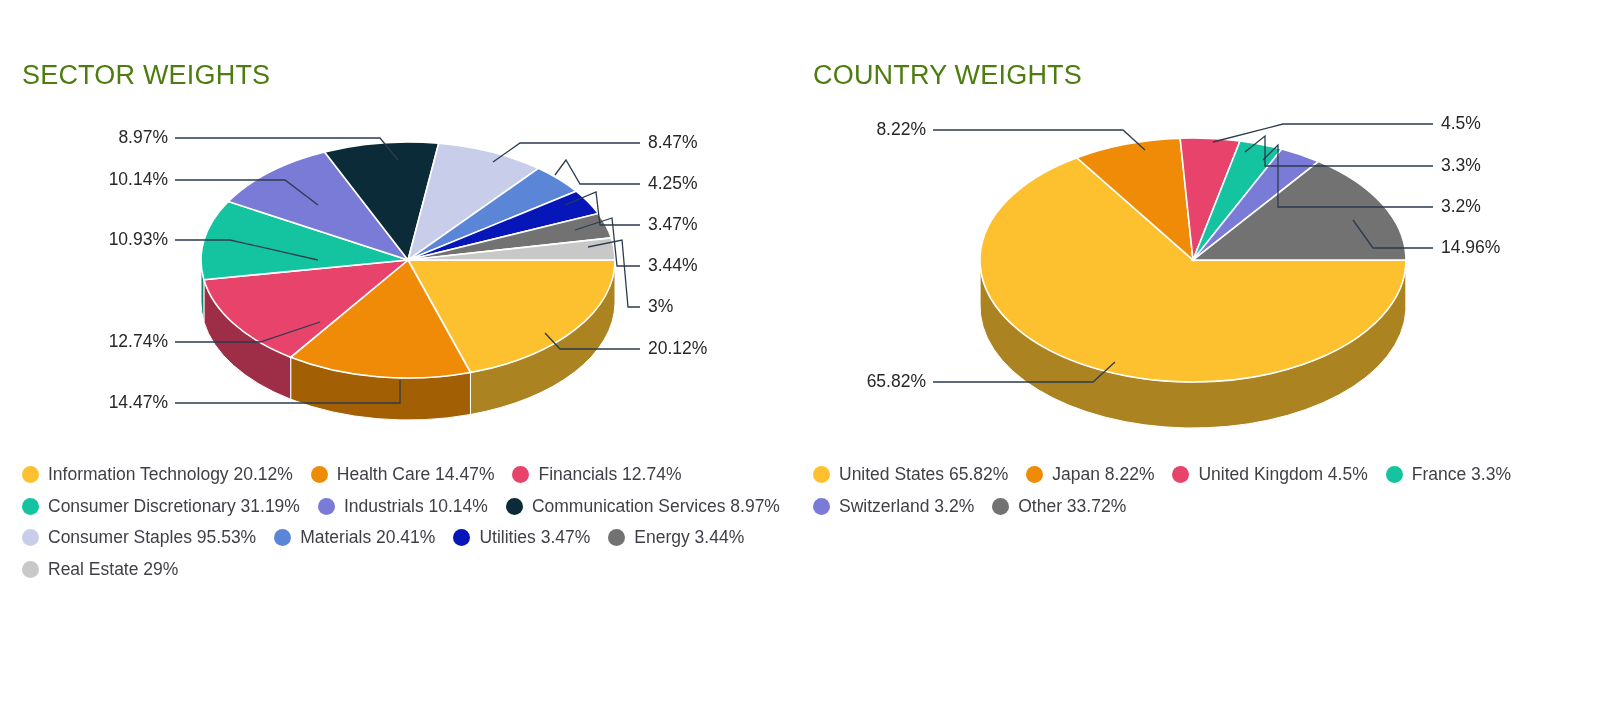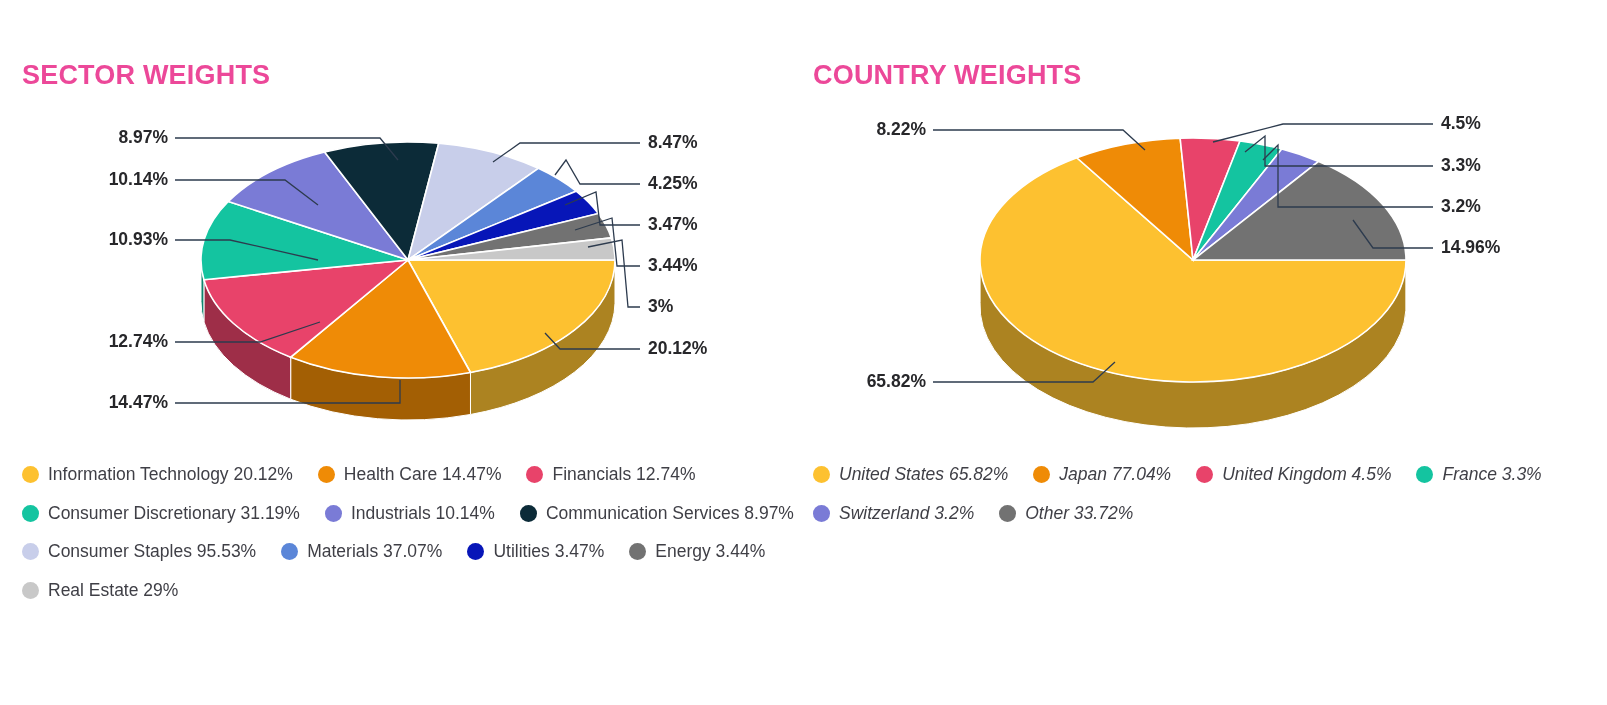--- a/index.html
+++ b/index.html
@@ -8,33 +8,33 @@
     font-family:"Liberation Sans", sans-serif;
     color:#3f3f46;overflow:hidden;position:relative;
   }
   .panel{position:absolute;top:0;height:705px;}
   #panel-sector{left:0;width:815px;}
   #panel-country{left:793px;width:792px;}
 
   .panel-title{
     position:absolute;top:60px;
     font-family:"Liberation Sans", sans-serif;
-    font-weight:bold;font-size:27px;letter-spacing:.2px;
-    color:#ec4899;
+    font-weight:normal;font-size:27px;letter-spacing:.2px;
+    color:#4d7c0f;
   }
   #panel-sector .panel-title{left:22px;}
   #panel-country .panel-title{left:20px;}
 
-  .chart-area{position:absolute;left:0;top:100px;width:100%;height:340px;font-weight:bold;}
+  .chart-area{position:absolute;left:0;top:100px;width:100%;height:340px;}
   .chart-area svg{display:block;}
 
   .legend{position:absolute;left:0;width:100%;}
   #legend-sector{top:466px;padding-left:22px;width:790px;}
-  #legend-country{top:466px;padding-left:20px;width:770px;font-style:italic;}
-  .legend-row{display:flex;flex-wrap:wrap;align-items:flex-start;gap:7px;}
+  #legend-country{top:466px;padding-left:20px;width:770px;}
+  .legend-row{display:flex;flex-wrap:wrap;align-items:flex-start;}
   .legend-item{
     display:inline-flex;align-items:center;
     margin:0 18px 14px 0;white-space:nowrap;
   }
   .legend-dot{
     width:17px;height:17px;border-radius:50%;
     display:inline-block;margin-right:9px;flex:none;
   }
   .legend-label{
     font-size:17.5px;color:#3f3f46;
@@ -125,21 +125,21 @@
         <div class="legend-item">
           <span class="legend-dot" style="background: rgb(12, 43, 56);"></span>
           <span class="legend-label">Communication Services 8.97%</span>
         </div>
         <div class="legend-item">
           <span class="legend-dot" style="background: rgb(200, 206, 234);"></span>
           <span class="legend-label">Consumer Staples 95.53%</span>
         </div>
         <div class="legend-item">
           <span class="legend-dot" style="background: rgb(91, 134, 216);"></span>
-          <span class="legend-label">Materials 37.07%</span>
+          <span class="legend-label">Materials 20.41%</span>
         </div>
         <div class="legend-item">
           <span class="legend-dot" style="background: rgb(7, 22, 184);"></span>
           <span class="legend-label">Utilities 3.47%</span>
         </div>
         <div class="legend-item">
           <span class="legend-dot" style="background: rgb(114, 114, 114);"></span>
           <span class="legend-label">Energy 3.44%</span>
         </div>
         <div class="legend-item">
@@ -182,21 +182,21 @@
   </div>
 
   <div class="legend" id="legend-country">
     <div class="legend-row" id="legend-country-row">
         <div class="legend-item">
           <span class="legend-dot" style="background: rgb(253, 193, 48);"></span>
           <span class="legend-label">United States 65.82%</span>
         </div>
         <div class="legend-item">
           <span class="legend-dot" style="background: rgb(239, 139, 6);"></span>
-          <span class="legend-label">Japan 77.04%</span>
+          <span class="legend-label">Japan 8.22%</span>
         </div>
         <div class="legend-item">
           <span class="legend-dot" style="background: rgb(232, 67, 106);"></span>
           <span class="legend-label">United Kingdom 4.5%</span>
         </div>
         <div class="legend-item">
           <span class="legend-dot" style="background: rgb(20, 196, 160);"></span>
           <span class="legend-label">France 3.3%</span>
         </div>
         <div class="legend-item">

